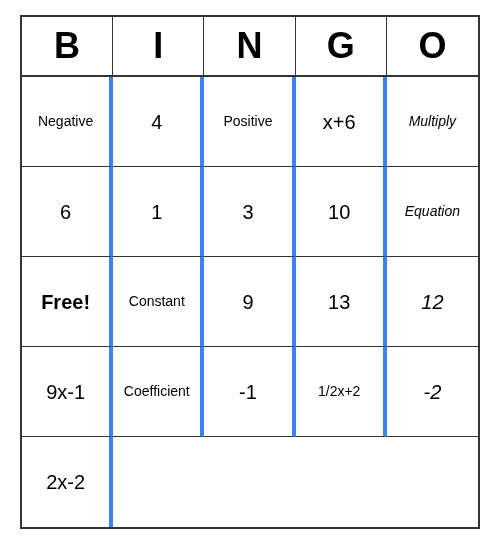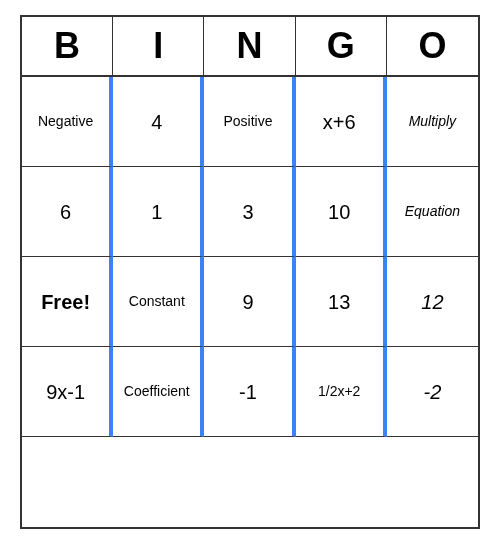--- a/index.html
+++ b/index.html
@@ -87,14 +87,15 @@
       <div class="bingo-cell free">Free!</div>
       <div class="bingo-cell small-text">Constant</div>
       <div class="bingo-cell">9</div>
       <div class="bingo-cell">13</div>
       <div class="bingo-cell">12</div>
       <div class="bingo-cell">9x-1</div>
       <div class="bingo-cell small-text">Coefficient</div>
       <div class="bingo-cell">-1</div>
       <div class="bingo-cell small-text">1/2x+2</div>
       <div class="bingo-cell">-2</div>
+      <div class="bingo-cell">2x-2</div>
     </div>
 </div>
 
 </body></html>

